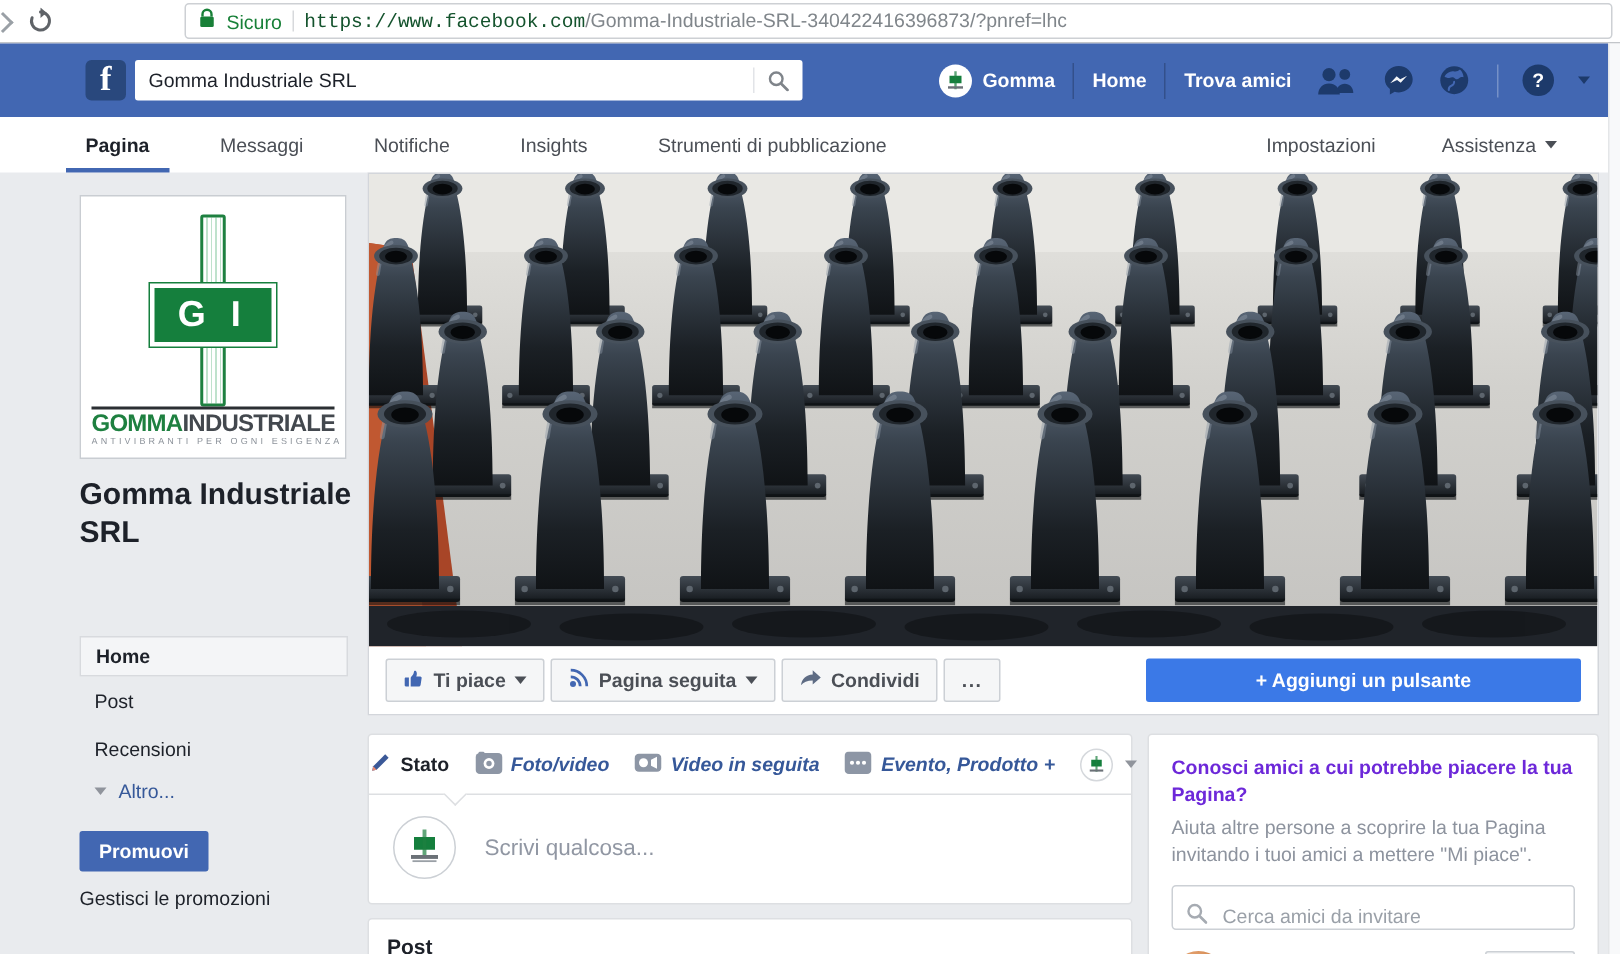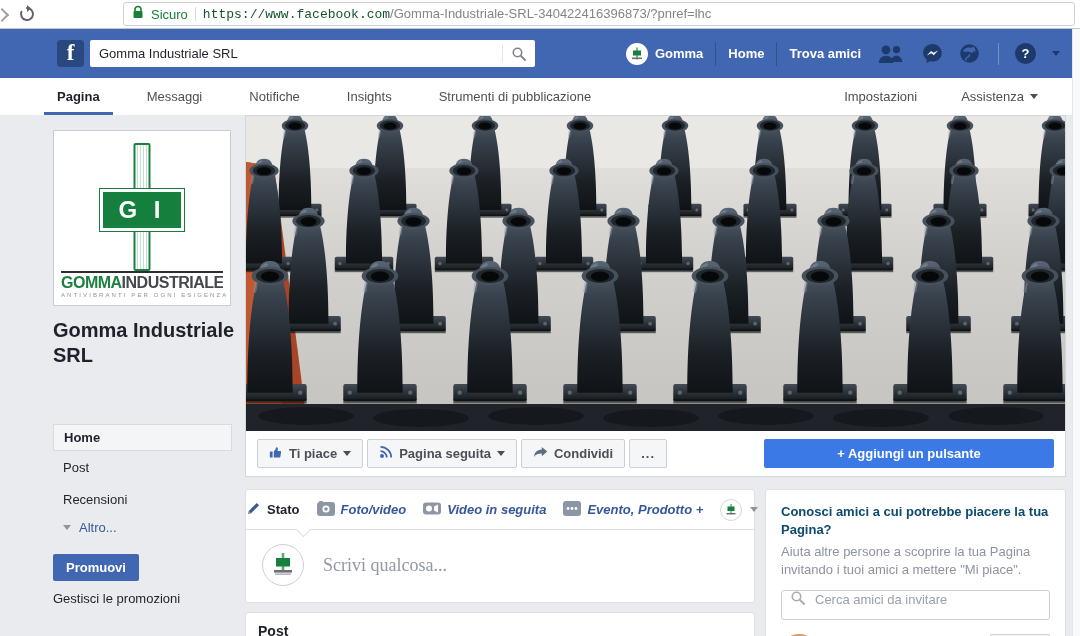--- a/index.html
+++ b/index.html
@@ -75,27 +75,27 @@
   .composer-card{position:absolute;left:245px;top:489px;width:510px;height:114px;background:#fff;border:1px solid #dddfe2;border-radius:3px;box-sizing:border-box;}
   .comp-head{position:relative;height:40px;border-bottom:1px solid #dddfe2;display:flex;align-items:center;padding:0 0;box-sizing:border-box;}
   .comp-item{display:inline-flex;align-items:center;gap:6px;margin-right:17px;font-weight:bold;cursor:pointer;white-space:nowrap;}
   .comp-item.active{color:#1d2129;}
   .comp-item.blue{color:#365899;font-style:italic;}
   .comp-right{margin-left:auto;display:flex;align-items:center;gap:8px;cursor:pointer;}
   .comp-right .caret{color:#90949c;}
   .notch{position:absolute;top:34px;left:52px;width:10px;height:10px;background:#fff;border-right:1px solid #dddfe2;border-bottom:1px solid #dddfe2;transform:rotate(45deg);}
   .comp-body{display:flex;align-items:center;padding:14px 16px;gap:19px;}
   .comp-avatar{width:40px;height:40px;border-radius:50%;border:1px solid #ccd0d5;background:#fff;display:flex;align-items:center;justify-content:center;overflow:hidden;}
-  .comp-placeholder{font-size:18px;color:#9197a3;cursor:text;font-family:Liberation Serif, serif;}
+  .comp-placeholder{font-size:15px;color:#9197a3;cursor:text;}
 
   
   .invite-card{position:absolute;left:765px;top:489px;width:301px;height:172px;background:#fff;border:1px solid #dddfe2;border-radius:3px;box-sizing:border-box;padding:13px 15px;}
-  .invite-title{font-weight:bold;color:#0c4a6e;line-height:1.35;}
+  .invite-title{font-weight:bold;color:#6d28d9;line-height:1.35;}
   .invite-desc{margin-top:5px;color:#8d939e;line-height:1.4;}
-  .invite-search{margin-top:11px;height:30px;border:1px solid #ccd0d5;border-radius:3px;display:flex;align-items:flex-start;gap:8px;padding:0 9px;box-sizing:border-box;}
+  .invite-search{margin-top:11px;height:30px;border:1px solid #ccd0d5;border-radius:3px;display:flex;align-items:flex-end;gap:8px;padding:0 9px;box-sizing:border-box;}
   .invite-search input{flex:1;border:none;outline:none;font-size:13px;font-family:inherit;color:#1d2129;background:transparent;}
   .invite-search input::placeholder{color:#9aa0a8;}
   .invite-row{margin-top:14px;display:flex;align-items:flex-start;}
   .friend-avatar{width:36px;height:36px;border-radius:50%;background:radial-gradient(circle at 35% 30%,#f0b183,#c87c40 70%,#9c5a28);}
   .invite-btn{margin-left:auto;width:58px;height:26px;background:#f5f6f7;border:1px solid #ccd0d5;border-radius:2px;cursor:pointer;}
 
   
   .posts-card{position:absolute;left:245px;top:612px;width:510px;height:40px;background:#fff;border:1px solid #dddfe2;border-radius:3px;box-sizing:border-box;padding:10px 12px;}
   .posts-title{font-weight:bold;font-size:14px;color:#1d2129;}
 

